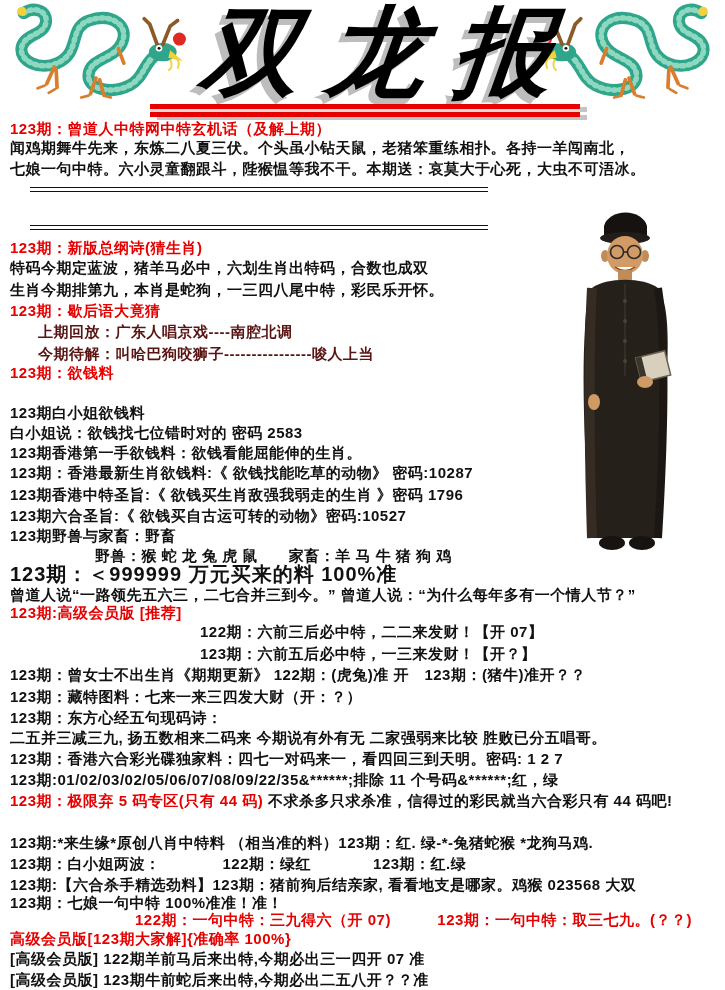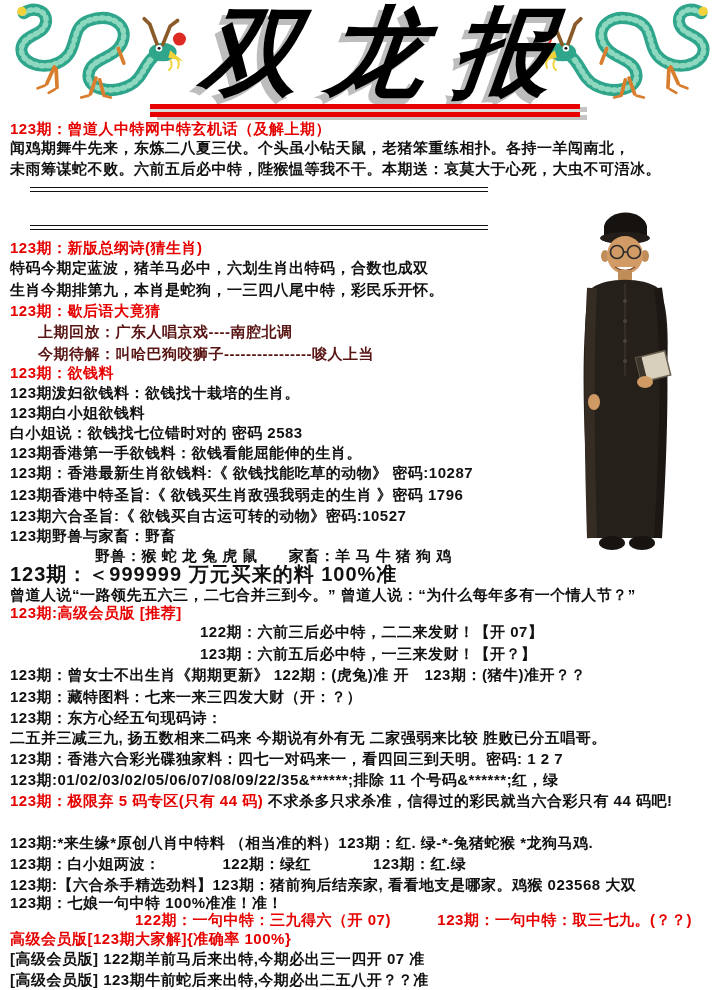--- a/index.html
+++ b/index.html
@@ -99,35 +99,34 @@
     <div class="bar-gap"></div>
     <div class="bar"></div>
   </div>
 
   <svg class="photo">
       <use href="#zeng"></use>
     </svg>
 
   <div class="ln red" style="top:120px">123期：曾道人中特网中特玄机话（及解上期）</div>
   <div class="ln" style="top:139px">闻鸡期舞牛先来，东炼二八夏三伏。个头虽小钻天鼠，老猪笨重练相扑。各持一羊闯南北，</div>
-  <div class="ln" style="top:160px">未雨筹谋蛇不败。六前五后必中特，陛猴愠等我不干。本期送：哀莫大于心死，大虫不可浯冰。</div>
+  <div class="ln" style="top:160px">七娘一句中特。六小灵童翻跟斗，陛猴愠等我不干。本期送：哀莫大于心死，大虫不可浯冰。</div>
 
   <div class="divider" style="top:187px"></div>
   <div class="divider" style="top:225px"></div>
 
   <div class="ln red" style="top:239px">123期：新版总纲诗(猜生肖)</div>
   <div class="ln" style="top:259px">特码今期定蓝波，猪羊马必中，六划生肖出特码，合数也成双</div>
   <div class="ln" style="top:281px">生肖今期排第九，本肖是蛇狗，一三四八尾中特，彩民乐开怀。</div>
 
   <div class="ln red" style="top:302px">123期：歇后语大竟猜</div>
   <div class="ln maroon" style="top:323px;left:38px">上期回放：广东人唱京戏----南腔北调</div>
   <div class="ln maroon" style="top:345px;left:38px">今期待解：叫哈巴狗咬狮子----------------唆人上当</div>
 
   <div class="ln red" style="top:364px">123期：欲钱料</div>
-  <div class="ln" style="top:384px">123期泼妇欲钱料：欲钱找十栽培的生肖。</div>
   <div class="ln" style="top:404px">123期白小姐欲钱料</div>
   <div class="ln" style="top:424px">白小姐说：欲钱找七位错时对的 密码 2583</div>
   <div class="ln" style="top:444px">123期香港第一手欲钱料：欲钱看能屈能伸的生肖。</div>
   <div class="ln" style="top:464px">123期：香港最新生肖欲钱料:《 欲钱找能吃草的动物》 密码:10287</div>
   <div class="ln" style="top:486px">123期香港中特圣旨:《 欲钱买生肖敌强我弱走的生肖 》密码 1796</div>
   <div class="ln" style="top:507px">123期六合圣旨:《 欲钱买自古运可转的动物》密码:10527</div>
   <div class="ln" style="top:527px">123期野兽与家畜：野畜</div>
   <div class="ln" style="top:547px;left:95px">野兽：猴 蛇 龙 兔 虎 鼠　　家畜：羊 马 牛 猪 狗 鸡</div>
   <div class="ln big" style="top:565px">123期：＜999999 万元买来的料 100%准</div>
   <div class="ln" style="top:586px">曾道人说“一路领先五六三，二七合并三到今。” 曾道人说：“为什么每年多有一个情人节？”</div>

